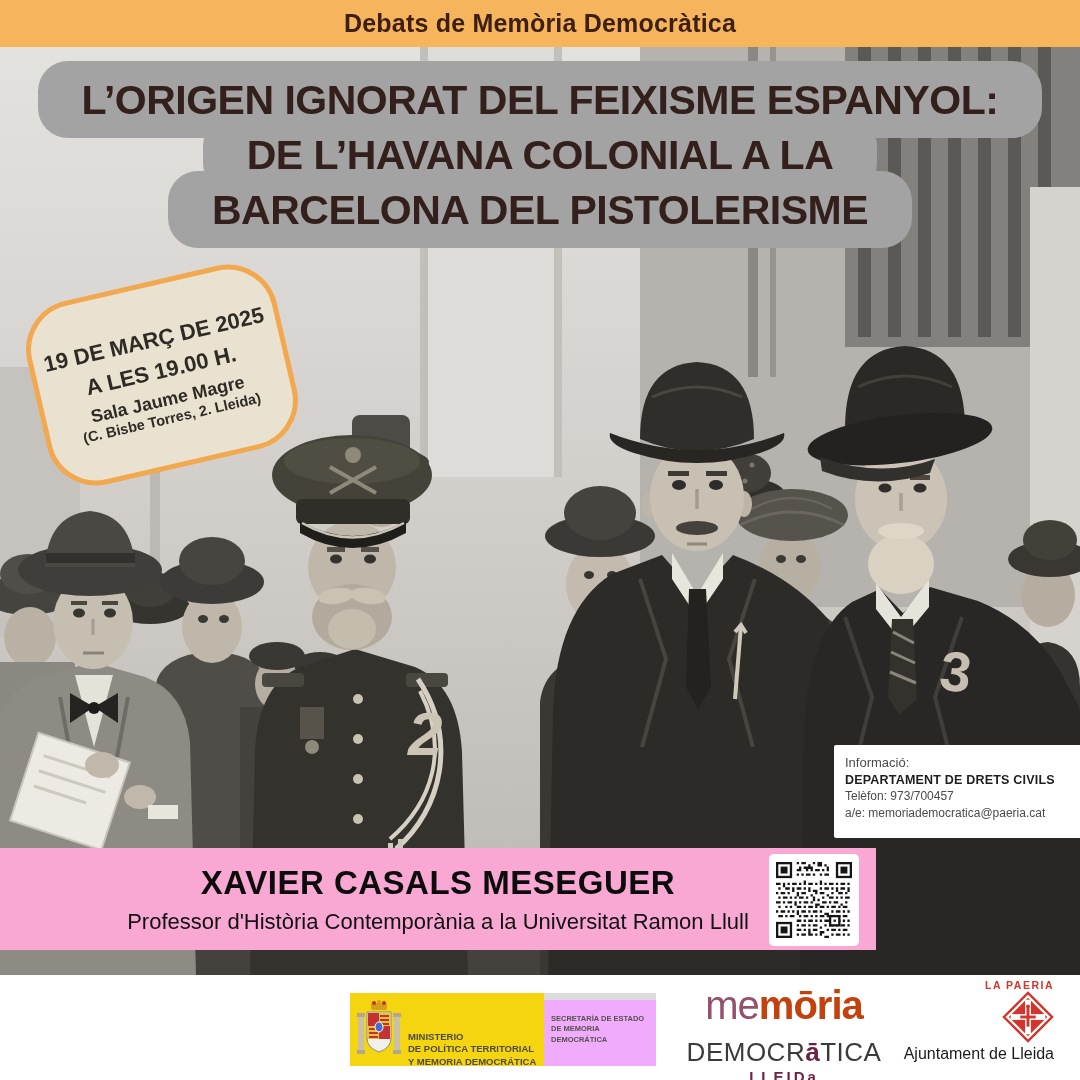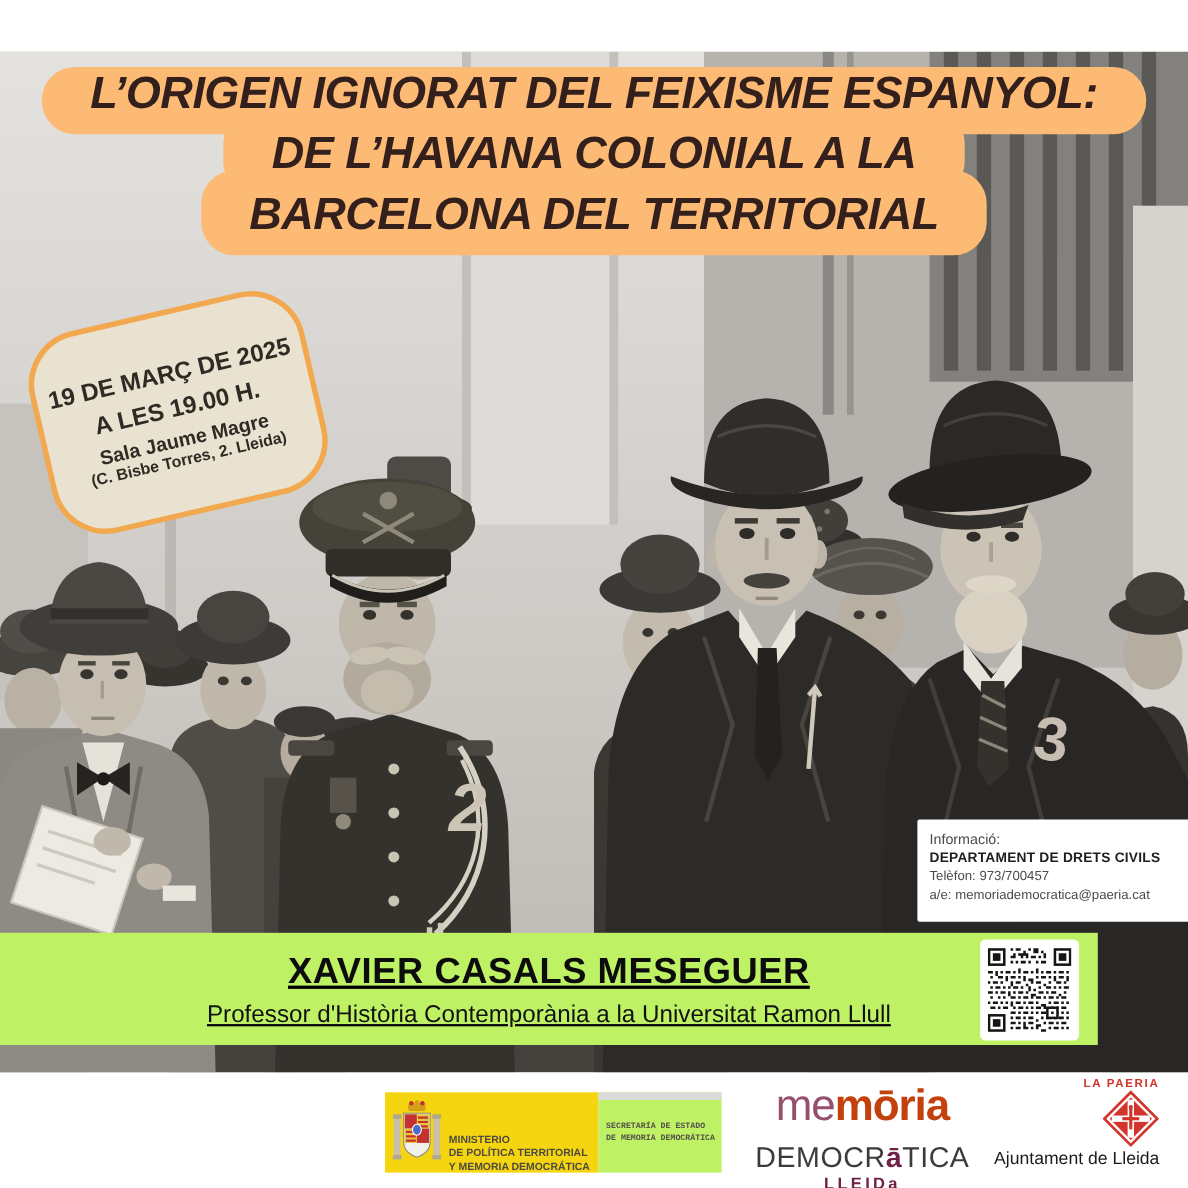--- a/index.html
+++ b/index.html
@@ -12,22 +12,22 @@
     background:#F6B55C; display:flex; align-items:center; justify-content:center; z-index:6; }
   .top-banner span { font-size:25px; font-weight:bold; color:#3E2013; letter-spacing:.2px; }
 
   
   .photo-area { position:absolute; top:47px; left:0; width:1080px; height:928px; background:#c9c7c4; }
   .photo-area > svg { position:absolute; top:0; left:0; width:1080px; height:928px; }
 
   
   .title-box { position:absolute; top:14px; left:0; width:100%;
     display:flex; flex-direction:column; align-items:center; z-index:3; }
-  .title-line { background:#fdba74; border-radius:30px; padding:0 44px 14px;
-    font-size:41px; font-weight:bold; font-style:italic; color:#33201C;
+  .title-line { background:#a3a3a3; border-radius:30px; padding:16px 44px 14px;
+    font-size:41px; font-weight:bold; color:#33201C;
     white-space:nowrap; letter-spacing:-.5px; text-align:center; }
   .title-line + .title-line { margin-top:-22px; padding-top:16px; }
 
   
   .date-badge { position:absolute; left:34px; top:234px; width:256px; height:188px;
     background:#EAE2D1; border:5px solid #F2A84E; border-radius:50px;
     transform:rotate(-13deg); display:flex; flex-direction:column;
     align-items:center; justify-content:center; z-index:4; }
   .db-date, .db-time { font-size:22px; font-weight:bold; color:#2D2B24; white-space:nowrap; line-height:1.45; }
   .db-venue { font-size:18px; font-weight:bold; color:#2D2B24; margin-top:4px; white-space:nowrap; }
@@ -35,37 +35,37 @@
 
   
   .info-box { position:absolute; left:834px; top:698px; width:270px; height:93px;
     background:#fff; border-radius:2px; padding:10px 11px; display:flex;
     flex-direction:column; gap:2.5px; z-index:4; }
   .info-label { font-size:13px; color:#4B4B4B; }
   .info-dept  { font-size:12.5px; font-weight:bold; color:#1E1E1E; letter-spacing:.2px; }
   .info-phone, .info-email { font-size:12px; color:#4B4B4B; }
 
   
-  .speaker-banner { position:absolute; top:848px; left:0; width:998px; height:102px;
-    background:#bef264; display:flex; flex-direction:column; align-items:center;
-    justify-content:center; gap:7px; z-index:5;text-decoration:underline; }
+  .speaker-banner { position:absolute; top:848px; left:0; width:876px; height:102px;
+    background:#f9a8d4; display:flex; flex-direction:column; align-items:center;
+    justify-content:center; gap:7px; z-index:5; }
   .speaker-name { font-size:33px; font-weight:bold; color:#0C0C0C; letter-spacing:.5px; }
   .speaker-role { font-size:22px; color:#111; }
   .qr-box { position:absolute; right:17px; top:6px; width:90px; height:92px;
     background:#fff; border-radius:5px; padding:7px; }
   .qr-box svg { width:100%; height:100%; display:block; }
 
   
   .footer { position:absolute; top:975px; left:0; width:1080px; height:105px; background:#fff; z-index:6; }
   .ministry { position:absolute; left:350px; top:18px; display:flex; }
   .min-yellow { width:194px; height:73px; background:#F5D410; display:flex;
     align-items:center; padding:0 7px; gap:7px; }
   .min-text { font-size:9.5px; font-weight:bold; color:#4D4A42; line-height:1.3;margin-top:40px; }
-  .secretaria { width:112px; height:73px; background:#bef264; position:relative;
-    display:flex; align-items:center;font-family:Liberation Mono, monospace; }
+  .secretaria { width:112px; height:73px; background:#f0abfc; position:relative;
+    display:flex; align-items:center; }
   .sec-bar { position:absolute; top:0; left:0; right:0; height:7px; background:#DCDCDC; }
   .sec-text { font-size:7.5px; font-weight:bold; color:#55524A; line-height:1.4; padding-left:7px; }
 
   .memoria-logo { position:absolute; left:680px; top:10px; width:208px; text-align:center; line-height:1; }
   .mem-l1 { font-size:40px; letter-spacing:-1px; }
   .mem-me { color:#94506C; font-weight:normal; }
   .mem-moria { color:#c2410c; font-weight:bold; }
   .mem-l2 { font-size:26px; color:#3B3B3D; letter-spacing:.5px; margin-top:14px; font-weight:500; }
   .mem-a { color:#6E2144; font-weight:bold; }
   .mem-l3 { font-size:15px; color:#6E2144; letter-spacing:3px; margin-top:4px; font-weight:bold; }
@@ -74,20 +74,23 @@
   .paeria-logo { position:absolute; left:896px; top:4px; width:158px;
     display:flex; flex-direction:column; align-items:flex-end; }
   .paeria-top { font-size:10.5px; font-weight:bold; color:#D2352B; letter-spacing:1.5px; }
   .paeria-bottom { font-size:16px; font-weight:normal; color:#1B1B1B; margin-top:2px; white-space:nowrap; }
 </style>
 </head>
 <body>
 
 <div class="poster">
 
+  <div class="top-banner">
+    <span>Debats de Memòria Democràtica</span>
+  </div>
 
   <div class="photo-area">
 
     <svg viewBox="0 0 1080 928" aria-hidden="true">
       <defs>
         <linearGradient id="wall" x1="0" y1="0" x2="0" y2="1">
           <stop offset="0" stop-color="#e4e2df"></stop>
             <stop offset="0.55" stop-color="#cfccc8"></stop>
             <stop offset="1" stop-color="#bab7b2"></stop>
         </linearGradient>
@@ -281,21 +284,21 @@
           <ellipse cx="900" cy="392" rx="93" ry="24" fill="#242220" transform="rotate(-7 900 392)"></ellipse>
           <path d="M820 410 Q880 432 935 412 L930 426 Q875 444 822 424 Z" fill="#31302c"></path>
           <path d="M858 340 Q905 318 952 340" stroke="#434039" stroke-width="3" fill="none"></path>
         </g>
       </g>
     </svg>
 
     <div class="title-box">
       <div class="title-line">L’ORIGEN IGNORAT DEL FEIXISME ESPANYOL:</div>
       <div class="title-line">DE L’HAVANA COLONIAL A LA</div>
-      <div class="title-line">BARCELONA DEL TERRITORIAL</div>
+      <div class="title-line">BARCELONA DEL PISTOLERISME</div>
     </div>
 
     <div class="date-badge">
       <div class="db-date">19 DE MARÇ DE 2025</div>
       <div class="db-time">A LES 19.00 H.</div>
       <div class="db-venue">Sala Jaume Magre</div>
       <div class="db-address">(C. Bisbe Torres, 2. Lleida)</div>
     </div>
 
     <div class="info-box">

